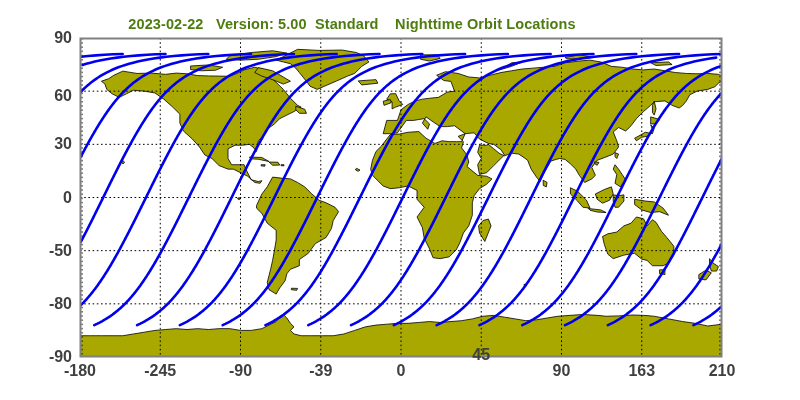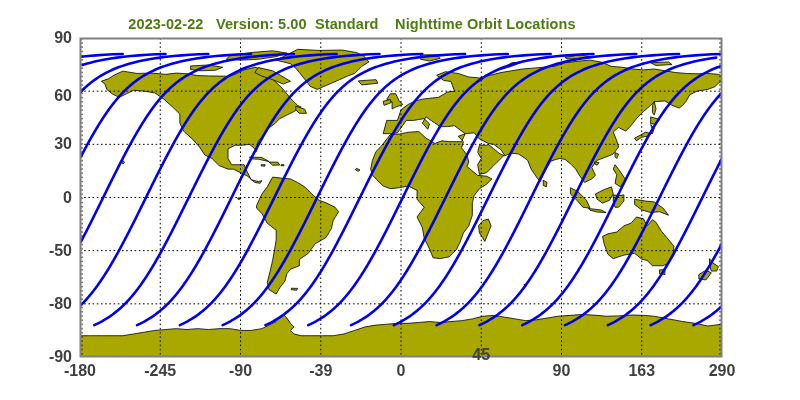--- a/index.html
+++ b/index.html
@@ -161,16 +161,16 @@
       <div class="tick-label ylab" style="left: 20px; width: 52px; top: 96px;">60</div>
       <div class="tick-label ylab" style="left: 20px; width: 52px; top: 38px;">90</div>
       <div class="tick-label xlab" style="left: 80px; top: 362px;">-180</div>
       <div class="tick-label xlab" style="left: 160.25px; top: 362px;">-245</div>
       <div class="tick-label xlab" style="left: 240.5px; top: 362px;">-90</div>
       <div class="tick-label xlab" style="left: 320.75px; top: 362px;">-39</div>
       <div class="tick-label xlab" style="left: 401px; top: 362px;">0</div>
       <div class="tick-label xlab" style="left: 481.25px; top: 346px;">45</div>
       <div class="tick-label xlab" style="left: 561.5px; top: 362px;">90</div>
       <div class="tick-label xlab" style="left: 641.75px; top: 362px;">163</div>
-      <div class="tick-label xlab" style="left: 722px; top: 362px;">290</div>
+      <div class="tick-label xlab" style="left: 722px; top: 362px;">210</div>
     </div>
 
 </div>
 
 </body></html>

